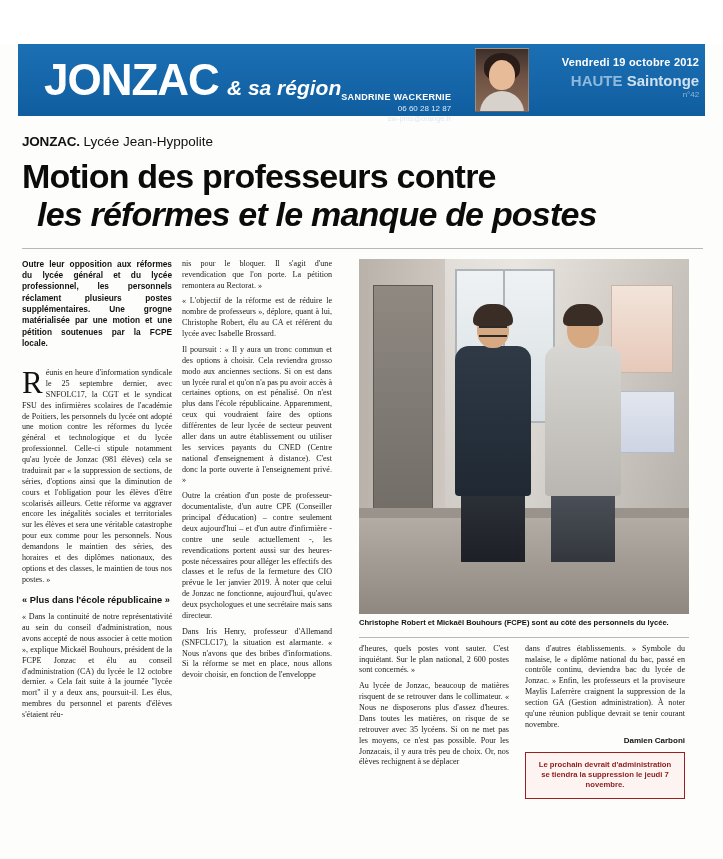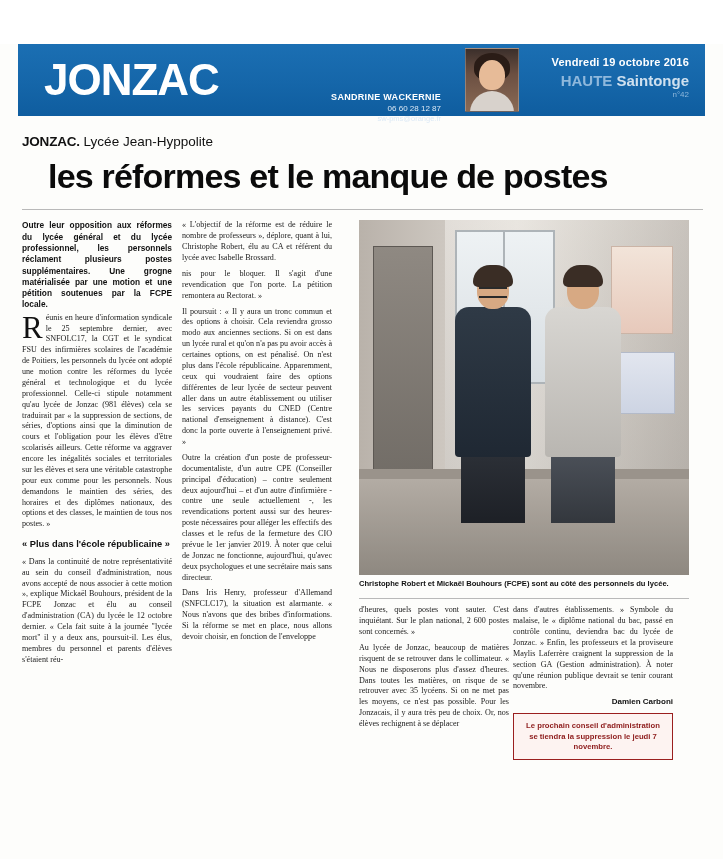--- a/index.html
+++ b/index.html
@@ -143,21 +143,21 @@
 
   .headline {
     margin: 8px 20px 0 22px;
     font-family: "Liberation Sans", sans-serif;
     font-weight: bold;
     font-size: 34px;
     line-height: 1.13;
     letter-spacing: -0.8px;
     color: #0b0b0b;
   }
-  .headline .l2 { display: block; margin-left: 26px; }
+  .headline .l2 { display: block; margin-left: 15px; font-style: italic; }
 
   .rule {
     margin: 14px 20px 0 22px;
     border-top: 1px solid #b9b9b9;
   }
 
   
   .content {
     position: relative;
     margin: 10px 20px 0 22px;
@@ -175,21 +175,21 @@
     margin: 0 0 5px 0;
     color: #1a1a1a;
     hyphens: auto;
   }
   p.standfirst {
     font-family: "Liberation Sans", sans-serif;
     font-weight: bold;
     font-size: 8.3px;
     line-height: 1.36;
     text-align: justify;
-    margin: 0 0 2px 0;
+    margin: 0 0 19px 0;
     color: #111;
   }
   .dropcap-para {
     position: relative;
   }
   .dropcap {
     float: left;
     font-family: "Liberation Serif", serif;
     font-size: 31px;
     line-height: 0.82;
@@ -294,21 +294,21 @@
     font-weight: bold;
     line-height: 1.3;
     color: #111;
     margin: 3px 0 9px 0;
   }
   .photo-rule {
     border-top: 1px solid #b9b9b9;
     margin: 4px 0 6px 0;
   }
 
-  .photo-row { display: flex; gap: 4px; }
+  .photo-row { display: flex; gap: 16px; }
   .photo-col { flex: 0 0 330px; padding-left: 17px; }
 
   .sign {
     font-family: "Liberation Sans", sans-serif;
     font-size: 8px;
     font-weight: bold;
     text-align: right;
     margin: 4px 0 7px 0;
   }
 
@@ -343,71 +343,73 @@
 </head>
 <body>
 
 <div class="page">
 
   <div class="ghost">&nbsp;</div>
 
   <div class="masthead">
     <div class="mast-title">
       <span class="big">JONZAC</span>
+      <span class="small">&amp; sa région</span>
     </div>
     <div class="mast-spacer"></div>
 
     <div class="mast-corr">
       <div class="corr-text">
         <div class="corr-label">CORRESPONDANT</div>
         <div class="corr-name">SANDRINE WACKERNIE</div>
         <div class="corr-phone">06 60 28 12 87</div>
         <div class="corr-mail">sw-pms@orange.fr</div>
       </div>
       <div class="corr-photo">
         <div class="hair"></div>
         <div class="face"></div>
         <div class="body"></div>
       </div>
     </div>
 
     <div class="mast-date">
-      <div class="d1">Vendredi 19 octobre 2016</div>
+      <div class="d1">Vendredi 19 octobre 2012</div>
       <div class="d2">
         <span>HAUTE</span>
         <b>Saintonge</b>
       </div>
       <div class="d3">n°42</div>
     </div>
   </div>
 
   <div class="kicker">
     <span class="place">JONZAC.</span><span class="rest"> Lycée Jean-Hyppolite</span>
   </div>
 
   <h1 class="headline">
+    <span>Motion des professeurs contre</span>
     <span class="l2">les réformes et le manque de postes</span>
   </h1>
 
   <div class="rule"></div>
 
   <div class="content">
 
     <div class="col">
       <p class="standfirst">Outre leur opposition aux réformes du lycée général et du lycée professionnel, les personnels réclament plusieurs postes supplémentaires. Une grogne matérialisée par une motion et une pétition soutenues par la FCPE locale.</p>
       <p class="body dropcap-para">
         <span class="dropcap">R</span><span>éunis en heure d'information syndicale le 25 septembre dernier, avec SNFOLC17, la CGT et le syndicat FSU des infirmières scolaires de l'académie de Poitiers, les personnels du lycée ont adopté une motion contre les réformes du lycée général et technologique et du lycée professionnel. Celle-ci stipule notamment qu'au lycée de Jonzac (981 élèves) cela se traduirait par « la suppression de sections, de séries, d'options ainsi que la diminution de cours et l'obligation pour les élèves d'être scolarisés ailleurs. Cette réforme va aggraver encore les inégalités sociales et territoriales sur les élèves et sera une véritable catastrophe pour eux comme pour les personnels. Nous demandons le maintien des séries, des horaires et des diplômes nationaux, des options et des classes, le maintien de tous nos postes. »</span>
       </p>
       <h3 class="sub">« Plus dans l'école républicaine »</h3>
       <p class="body">« Dans la continuité de notre représentativité au sein du conseil d'administration, nous avons accepté de nous associer à cette motion », explique Mickaël Bouhours, président de la FCPE Jonzac et élu au conseil d'administration (CA) du lycée le 12 octobre dernier. « Cela fait suite à la journée "lycée mort" il y a deux ans, poursuit-il. Les élus, membres du personnel et parents d'élèves s'étaient réu-</p>
     </div>
 
     <div class="col">
+      <p class="body">nis pour le bloquer. Il s'agit d'une revendication que l'on porte. La pétition remontera au Rectorat. »</p>
       <p class="body">« L'objectif de la réforme est de réduire le nombre de professeurs », déplore, quant à lui, Christophe Robert, élu au CA et référent du lycée avec Isabelle Brossard.</p>
-      <p class="body">nis pour le bloquer. Il s'agit d'une revendication que l'on porte. La pétition remontera au Rectorat. »</p>
       <p class="body">Il poursuit : « Il y aura un tronc commun et des options à choisir. Cela reviendra grosso modo aux anciennes sections. Si on est dans un lycée rural et qu'on n'a pas pu avoir accès à certaines options, on est pénalisé. On n'est plus dans l'école républicaine. Apparemment, ceux qui voudraient faire des options différentes de leur lycée de secteur peuvent aller dans un autre établissement ou utiliser les services payants du CNED (Centre national d'enseignement à distance). C'est donc la porte ouverte à l'enseignement privé. »</p>
       <p class="body">Outre la création d'un poste de professeur-documentaliste, d'un autre CPE (Conseiller principal d'éducation) – contre seulement deux aujourd'hui – et d'un autre d'infirmière - contre une seule actuellement -, les revendications portent aussi sur des heures-poste nécessaires pour alléger les effectifs des classes et le refus de la fermeture des CIO prévue le 1er janvier 2019. À noter que celui de Jonzac ne fonctionne, aujourd'hui, qu'avec deux psychologues et une secrétaire mais sans directeur.</p>
       <p class="body">Dans Iris Henry, professeur d'Allemand (SNFCLC17), la situation est alarmante. « Nous n'avons que des bribes d'informations. Si la réforme se met en place, nous allons devoir choisir, en fonction de l'enveloppe</p>
     </div>
 
     <div class="photo-col">
 
       <div class="photo-wrap">
         <div class="photo">
           <div class="ph-wall-left"></div>
@@ -440,21 +442,21 @@
 
       <div class="photo-row">
         <div class="col">
           <p class="body">d'heures, quels postes vont sauter. C'est inquiétant. Sur le plan national, 2 600 postes sont concernés. »</p>
           <p class="body">Au lycée de Jonzac, beaucoup de matières risquent de se retrouver dans le collimateur. « Nous ne disposerons plus d'assez d'heures. Dans toutes les matières, on risque de se retrouver avec 35 lycéens. Si on ne met pas les moyens, ce n'est pas possible. Pour les Jonzacais, il y aura très peu de choix. Or, nos élèves rechignent à se déplacer</p>
         </div>
         <div class="col wide">
           <p class="body">dans d'autres établissements. » Symbole du malaise, le « diplôme national du bac, passé en contrôle continu, deviendra bac du lycée de Jonzac. » Enfin, les professeurs et la proviseure Maylis Laferrère craignent la suppression de la section GA (Gestion administration). À noter qu'une réunion publique devrait se tenir courant novembre.</p>
           <div class="sign">Damien Carboni</div>
           <div class="agenda-box">
-            <p>Le prochain conseil d'administration</p>
+            <p>Le prochain devrait d'administration</p>
             <p>se tiendra la suppression le jeudi 7 novembre.</p>
           </div>
         </div>
       </div>
 
     </div>
   </div>
 </div>
 
 </body></html>

